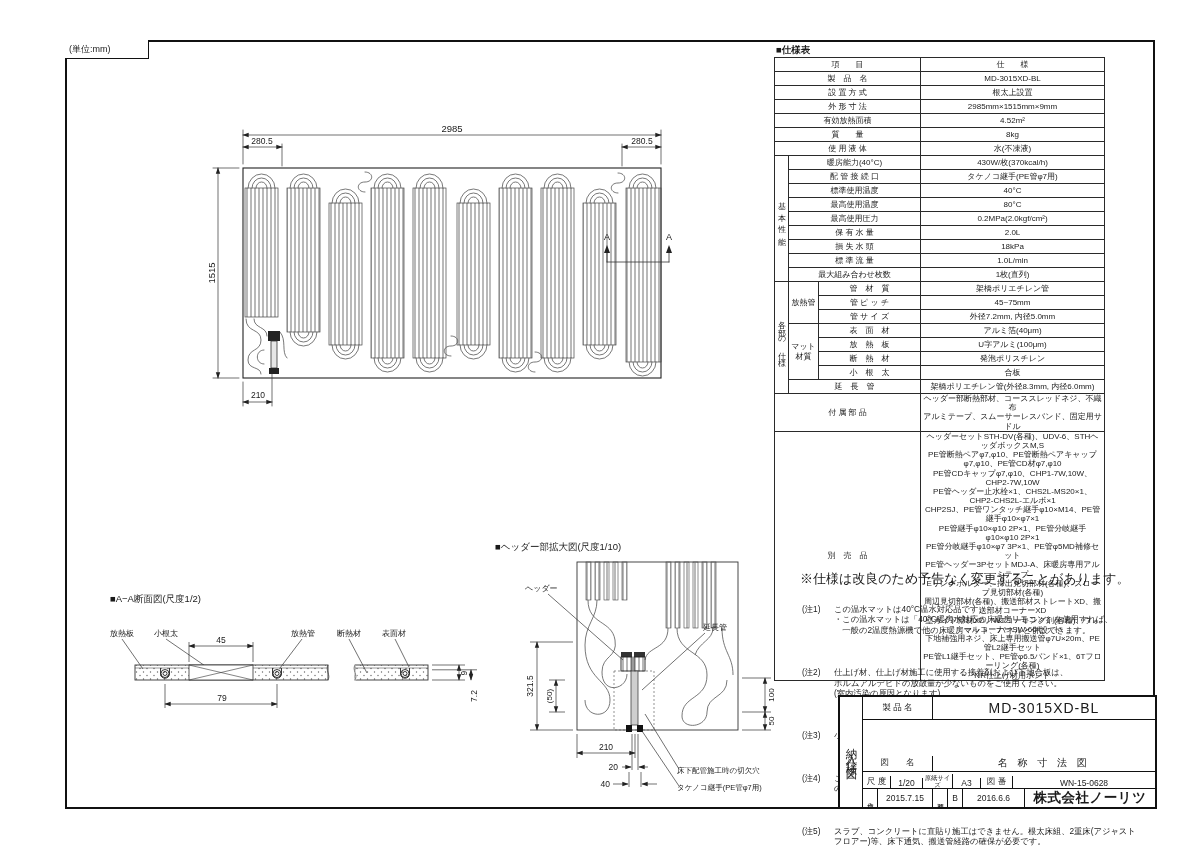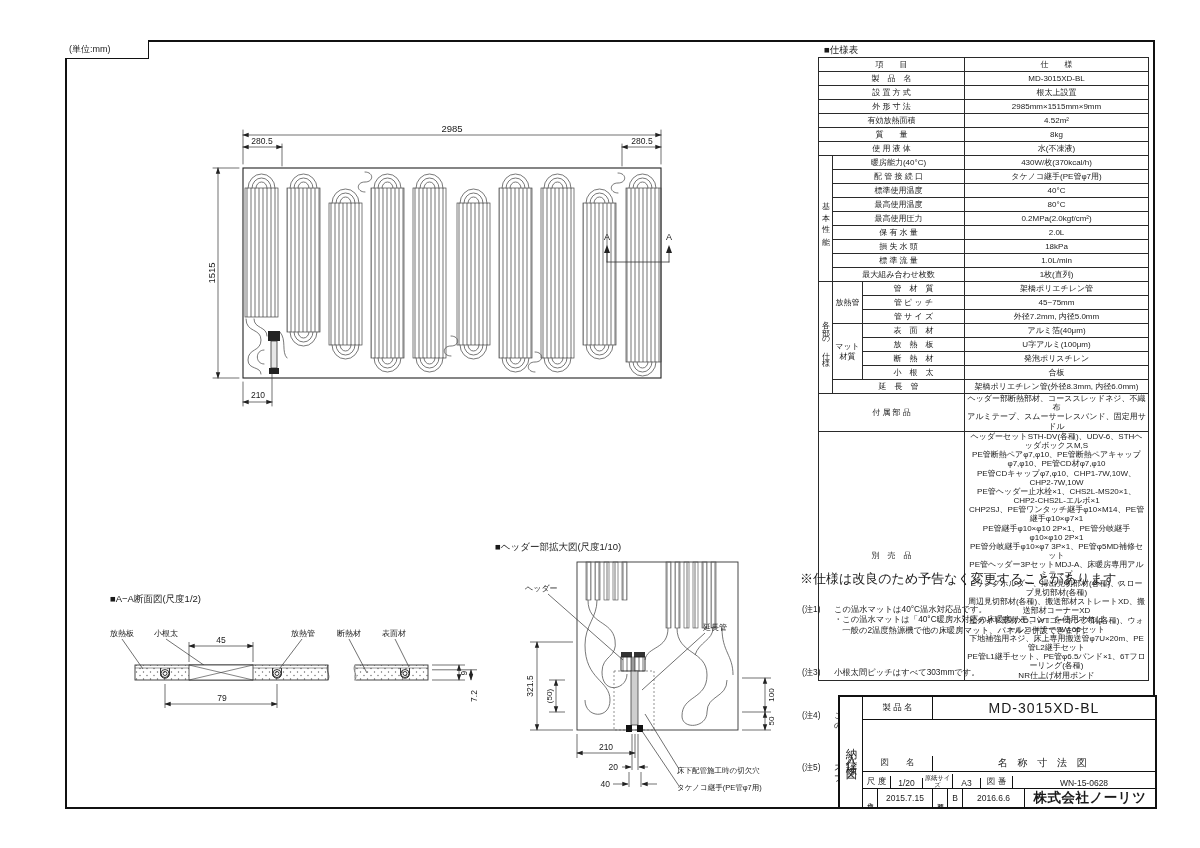--- a/index.html
+++ b/index.html
@@ -5,22 +5,22 @@
   html,body{margin:0;padding:0;background:#fff;}
   .sheet{position:relative;width:1200px;height:848px;background:#fff;overflow:hidden;
          font-family:"Liberation Sans",sans-serif;color:#1a1a1a;}
   .frame{position:absolute;left:65px;top:40px;width:1090px;height:769px;border:2px solid #111;box-sizing:border-box;}
   .unitbox{position:absolute;left:65px;top:40px;width:84px;height:19px;border-right:1px solid #111;border-bottom:1px solid #111;
            font-size:9px;line-height:19px;padding-left:4px;box-sizing:border-box;background:#fff;}
   svg text{font-family:"Liberation Sans",sans-serif;fill:#1a1a1a;}
   .drawsvg{position:absolute;left:65px;top:40px;}
 
   
-  .spec-title{position:absolute;left:824px;top:44px;font-size:9.5px;}
-  table.spec{position:absolute;left:818px;top:57px;width:330px;border-collapse:collapse;table-layout:fixed;}
+  .spec-title{position:absolute;left:776px;top:44px;font-size:9.5px;font-weight:bold;}
+  table.spec{position:absolute;left:774px;top:57px;width:330px;border-collapse:collapse;table-layout:fixed;}
   table.spec td,table.spec th{border:1px solid #2a2a2a;font-size:8px;font-weight:normal;text-align:center;
        padding:0 2px;height:14px;line-height:1.15;overflow:hidden;box-sizing:border-box;}
   td.vert{writing-mode:vertical-rl;text-orientation:upright;padding:2px 0;}
   td.vg1{letter-spacing:1.5em;}
   td.vg2{letter-spacing:0.9em;}
   td.sub{word-break:break-all;font-size:7.5px;}
   td.acc-val{font-size:7.3px;text-align:left;white-space:pre-line;padding:2px 3px;}
   td.opt-val{font-size:6.6px;line-height:9.35px;text-align:left;white-space:pre-line;padding:2px 3px;}
   .disclaimer{position:absolute;left:800px;top:570px;font-size:13px;}
   .notes{position:absolute;left:802px;top:572px;width:356px;font-size:8.3px;line-height:10.4px;}
@@ -427,20 +427,26 @@
   </table>
 
   <div class="disclaimer">※仕様は改良のため予告なく変更することがあります。</div>
 
   <div class="notes">
     <div class="note-row">
       <div class="note-no">(注1)</div>
       <div class="note-text">この温水マットは40°C温水対応品です。
 ・この温水マットは「40°C暖房水対応の床暖房リモコン」を使用すれば、
 　一般の2温度熱源機で他の床暖房マット、パネルと併設できます。</div>
+    </div>
+    <div class="note-row">
+      <div class="note-no">(注2)</div>
+      <div class="note-text">仕上げ材、仕上げ材施工に使用する接着剤および下地合板は、
+ホルムアルデヒドの放散量が少ないものをご使用ください。
+(室内汚染の原因となります)</div>
     </div>
     <div class="note-row">
       <div class="note-no">(注3)</div>
       <div class="note-text">小根太間ピッチはすべて303mmです。</div>
     </div>
     <div class="note-row">
       <div class="note-no">(注4)</div>
       <div class="note-text">この温水マットは家庭用です。業務用に使われますと著しく寿命を早め、無料補償
 の対象外となります。</div>
     </div>

